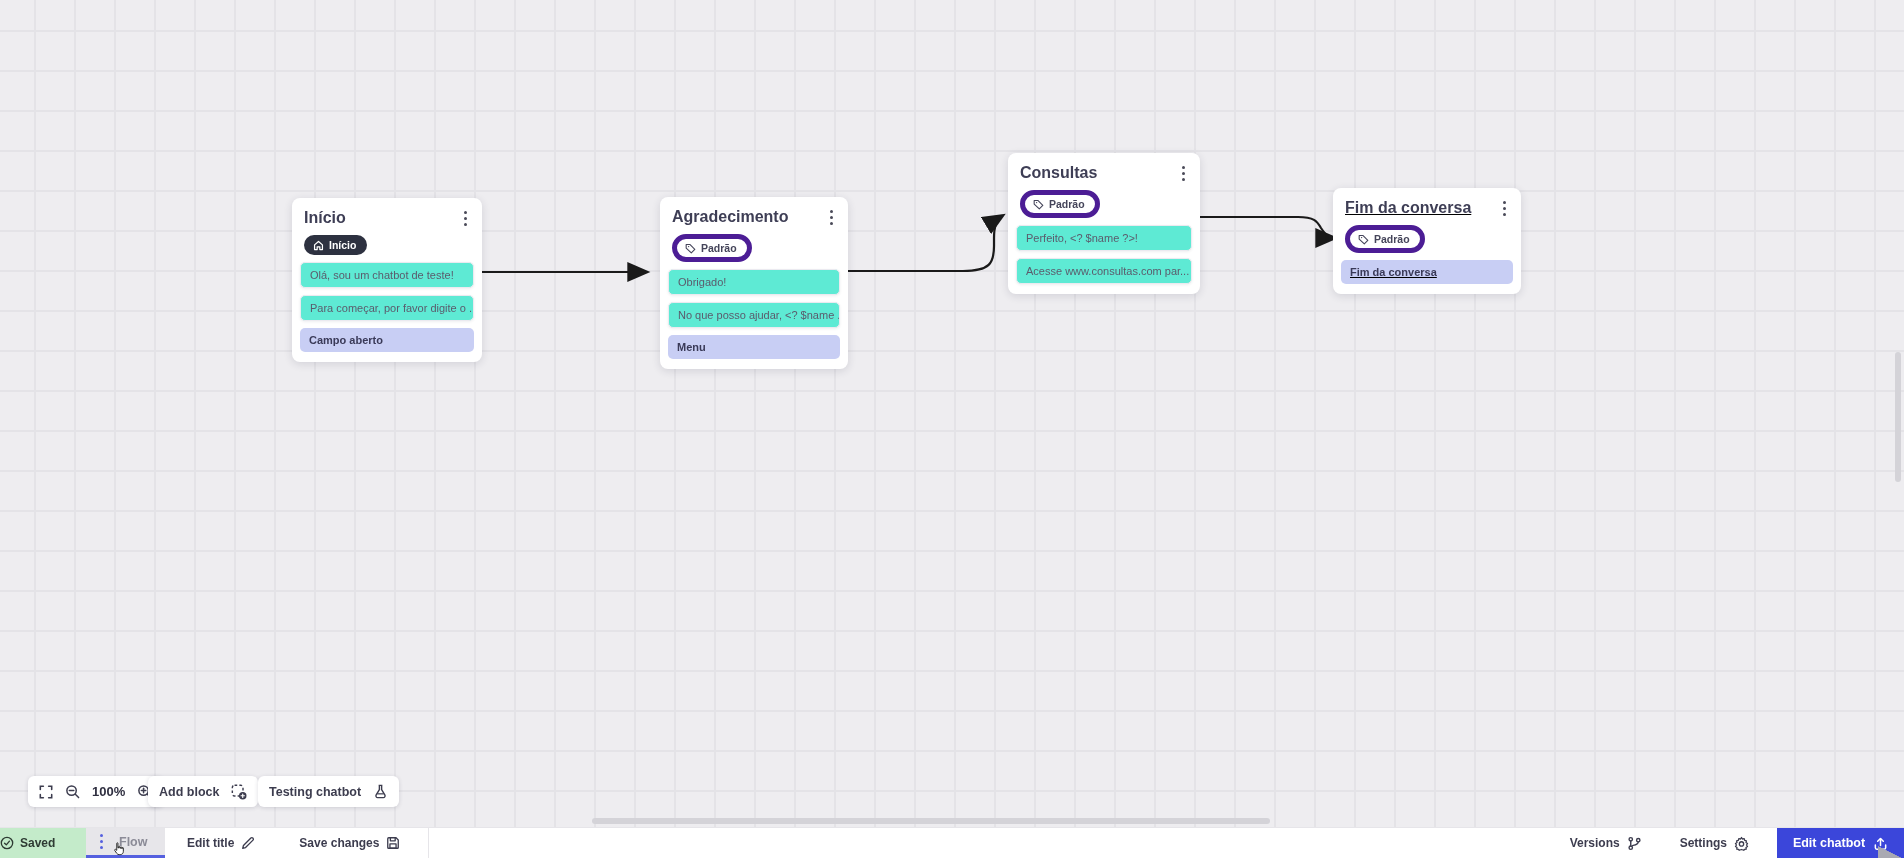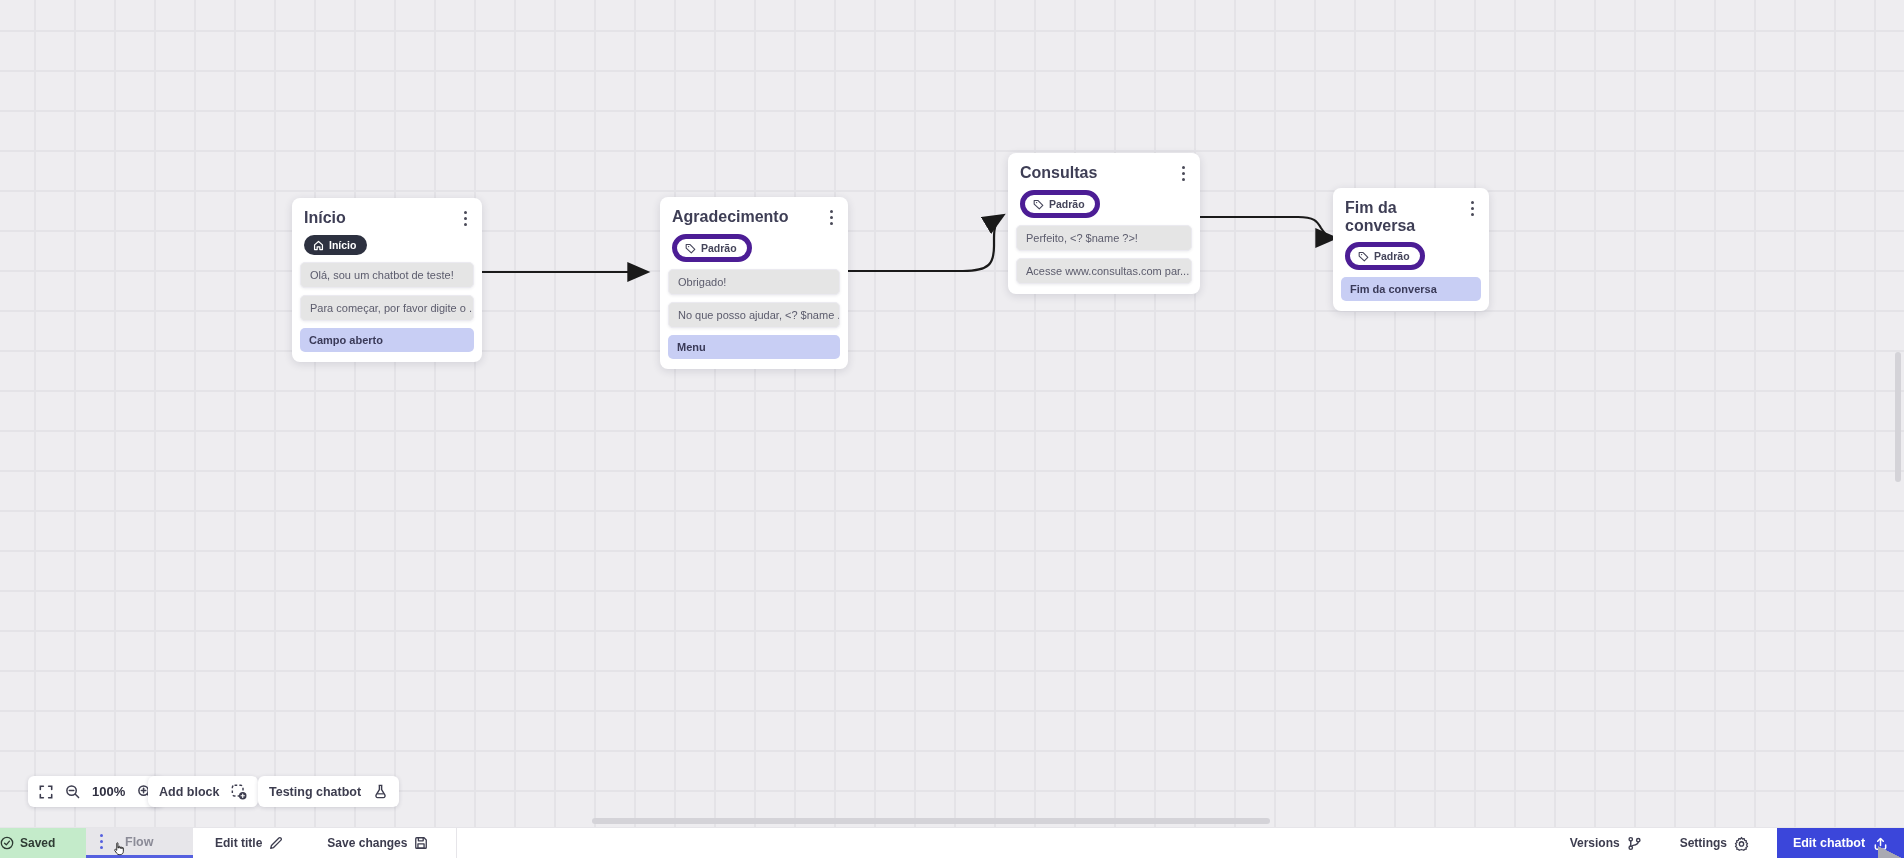--- a/index.html
+++ b/index.html
@@ -24,30 +24,30 @@
     padding:2px 3px 0 4px; }
   .node-title { font-size:16px; font-weight:700; color:#3e3e55; }
   .kebab { display:flex; flex-direction:column; gap:3px; padding:2px 4px; cursor:pointer; }
   .kebab i { width:3px; height:3px; border-radius:50%; background:#4a4a58; }
   .badge-row { margin:7px 0 2px 4px; }
   .badge-dark { display:inline-flex; align-items:center; gap:5px; background:#2d3140;
     color:#fff; font-size:10.5px; font-weight:700; border-radius:999px; padding:4px 11px 4px 9px; }
   .badge-pill { display:inline-flex; align-items:center; gap:5px; background:#fff;
     border:5px solid #4c1d95; color:#45455a; font-size:10.5px; font-weight:700;
     border-radius:999px; padding:3px 10px 3px 8px; }
-  .msg { background:#e5e5e5; border:1px solid #ebeaf0; box-shadow:0 1px 3px rgba(20,20,40,.07);
+  .msg { background:#5eead4; border:1px solid #ebeaf0; box-shadow:0 1px 3px rgba(20,20,40,.07);
     border-radius:5px; padding:6px 9px; font-size:11px; color:#5b5b6c;
     margin-top:7px; white-space:nowrap; overflow:hidden; }
   .out { background:#c8cef4; border-radius:5px; padding:6px 9px; font-size:11px;
     font-weight:700; color:#3a3a58; margin-top:7px; white-space:nowrap; overflow:hidden; }
 
   #node-inicio        { left:292px;  top:198px; width:190px; }
   #node-agradecimento { left:660px;  top:197px; width:188px; }
   #node-consultas     { left:1008px; top:153px; width:192px; }
-  #node-fim           { left:1333px; top:188px; width:156px; }
+  #node-fim           { left:1333px; top:188px; width:188px;text-decoration:underline; }
 
   
   .fbtn { position:absolute; top:776px; height:31px; background:#fff; border-radius:6px;
     box-shadow:0 1px 4px rgba(40,40,60,.16); display:flex; align-items:center;
     gap:12px; padding:0 11px; font-size:12.5px; font-weight:700; color:#3c3c4e; cursor:pointer; }
   #zoom-group { left:28px; }
   #add-block  { left:148px; }
   #test-bot   { left:258px; }
   .zoomtxt { font-size:13px; font-weight:700; color:#2f2f40; }
   .icon { display:inline-flex; align-items:center; justify-content:center; }
@@ -56,22 +56,22 @@
   #hscroll { position:absolute; left:592px; top:818px; width:678px; height:6px;
     background:#d4d3d8; border-radius:3px; }
   #vscroll { position:absolute; left:1895px; top:352px; width:6px; height:130px;
     background:#d4d3d8; border-radius:3px; }
 
   
   #statusbar { position:absolute; left:0; top:827px; width:1904px; height:31px;
     background:#fff; border-top:1px solid #e6e5e9; display:flex; align-items:stretch; }
   #saved { width:86px; background:#c4ebca; display:flex; align-items:center;
     gap:6px; font-size:12px; font-weight:700; color:#2e3b33; }
-  #flow-tab { width:107px; background:#e7e6ea; border-bottom:3px solid #5560df;
-    display:flex; align-items:center; gap:12px; padding:0 10px; cursor:pointer; }
+  #flow-tab { width:79px; background:#e7e6ea; border-bottom:3px solid #5560df;
+    display:flex; align-items:center; gap:6px; padding:0 10px; cursor:pointer; }
   #flow-tab .kebab i { background:#5560df; }
   #flow-label { font-size:12.5px; font-weight:700; color:#8b8b97; margin-left:6px; }
   .bar-btn { display:flex; align-items:center; gap:7px; font-size:12px; font-weight:700;
     color:#3c3c4e; cursor:pointer; padding:0 6px; }
   #edit-title { margin-left:16px; }
   #save-changes { margin-left:32px; }
   .bar-divider { width:1px; background:#e6e5e9; margin-left:22px; }
   .spacer { flex:1; }
   #versions { margin-right:26px; }
   #settings { margin-right:22px; }

